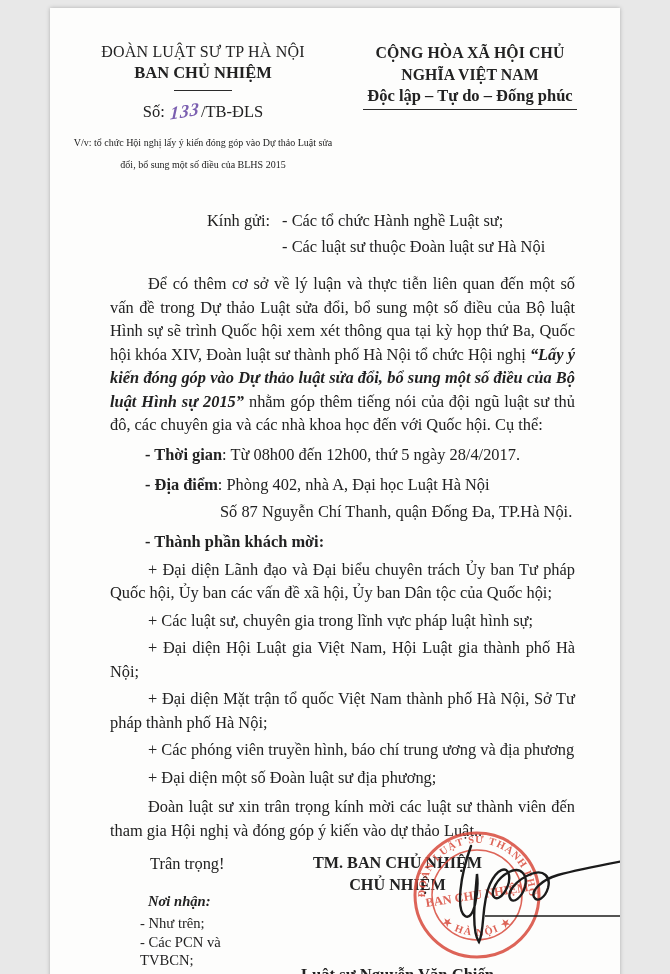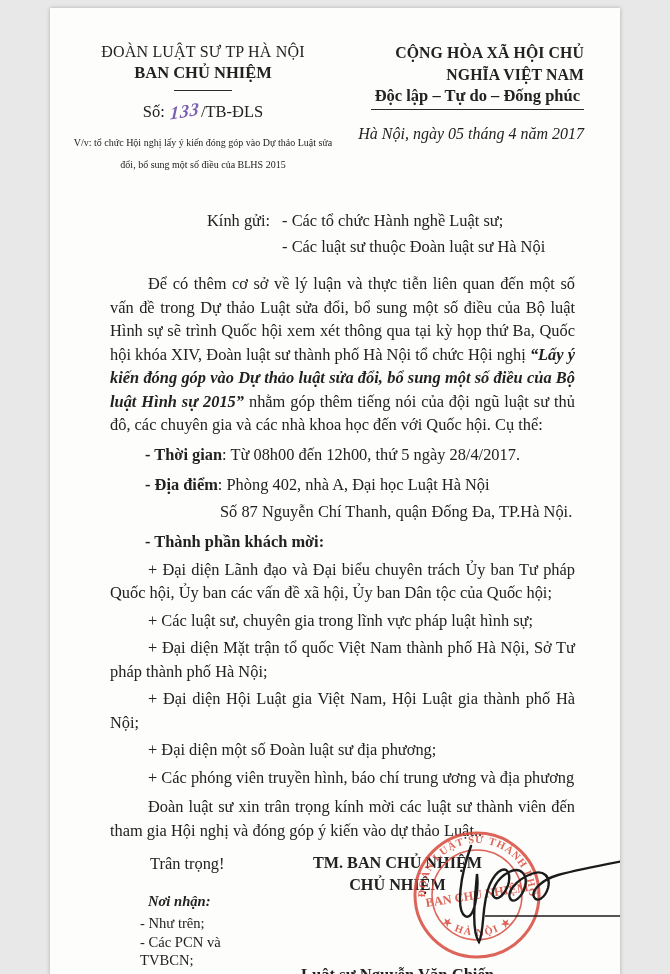--- a/index.html
+++ b/index.html
@@ -9,21 +9,21 @@
     margin:8px auto;
     background:#fdfdfc;
     font-family:"Liberation Serif","DejaVu Serif",serif;
     color:#222;
     overflow:hidden;
     box-shadow:0 0 4px rgba(0,0,0,.25);
   }
   
   .header{display:flex;padding-top:34px;}
   .hdr-left{width:306px;text-align:center;flex:none;}
-  .hdr-right{flex:1;text-align:right;padding-right:36px;}
+  .hdr-right{flex:1;text-align:center;padding-right:36px;}
   .org-line{font-size:16px;letter-spacing:.2px;line-height:20px;}
   .dept-line{font-size:16.5px;font-weight:bold;line-height:22px;}
   .hdr-rule{width:58px;border:none;border-top:1.6px solid #2a2a2a;margin:6px auto 4px auto;}
   .num-line{font-size:16.5px;margin-top:9px;line-height:22px;}
   .hand-num{
     display:inline-block;color:#7b5fb0;font-style:italic;
     font-size:18px;transform:rotate(-9deg) skewX(-12deg);
     font-weight:bold;letter-spacing:1px;padding:0 1px;
   }
   .subject-line{font-size:10px;line-height:22px;margin:9px auto 0 auto;width:262px;text-align:center;}
@@ -66,21 +66,20 @@
     <div class="hdr-left">
       <div class="org-line">ĐOÀN LUẬT SƯ TP HÀ NỘI</div>
       <div class="dept-line">BAN CHỦ NHIỆM</div>
       <hr class="hdr-rule">
       <div class="num-line"><span>Số: </span><span class="hand-num">133</span><span>/TB-ĐLS</span></div>
       <div class="subject-line">V/v: tổ chức Hội nghị lấy ý kiến đóng góp vào Dự thảo Luật sửa đổi, bổ sung một số điều của BLHS 2015</div>
     </div>
     <div class="hdr-right">
       <div class="national-line">CỘNG HÒA XÃ HỘI CHỦ NGHĨA VIỆT NAM</div>
       <div><span class="motto-line">Độc lập – Tự do – Đống phúc</span></div>
-      <div class="date-line">Hà Nội, ngày 05 tháng 4 năm 2017</div>
     </div>
   </div>
 
   <div class="body">
 
     <div class="kinhgui">
       <div class="kg-label">Kính gửi:</div>
       <div class="kg-lines">
         <div>- Các tổ chức Hành nghề Luật sư;</div>
         <div>- Các luật sư thuộc Đoàn luật sư Hà Nội</div>
@@ -89,24 +88,24 @@
 
     <p class="para"><span>Để có thêm cơ sở về lý luận và thực tiễn liên quan đến một số vấn đề trong Dự thảo Luật sửa đổi, bổ sung một số điều của Bộ luật Hình sự sẽ trình Quốc hội xem xét thông qua tại kỳ họp thứ Ba, Quốc hội khóa XIV, Đoàn luật sư thành phố Hà Nội tổ chức Hội nghị </span><span class="em">“Lấy ý kiến đóng góp vào Dự thảo luật sửa đổi, bổ sung một số điều của Bộ luật Hình sự 2015”</span><span> nhằm góp thêm tiếng nói của đội ngũ luật sư thủ đô, các chuyên gia và các nhà khoa học đến với Quốc hội. Cụ thể:</span></p>
 
     <div class="dash-item"><b>- Thời gian</b><span>: Từ 08h00 đến 12h00, thứ 5 ngày 28/4/2017.</span></div>
     <div class="dash-item"><b>- Địa điểm</b><span>: Phòng 402, nhà A, Đại học Luật Hà Nội</span></div>
     <div class="addr2">Số 87 Nguyễn Chí Thanh, quận Đống Đa, TP.Hà Nội.</div>
     <div class="dash-item"><b>- Thành phần khách mời:</b></div>
 
     <p class="guest">+ Đại diện Lãnh đạo và Đại biểu chuyên trách Ủy ban Tư pháp Quốc hội, Ủy ban các vấn đề xã hội, Ủy ban Dân tộc của Quốc hội;</p>
     <p class="guest">+ Các luật sư, chuyên gia trong lĩnh vực pháp luật hình sự;</p>
+    <p class="guest">+ Đại diện Hội Luật gia Việt Nam, Hội Luật gia thành phố Hà Nội;</p>
     <p class="guest">+ Đại diện Mặt trận tổ quốc Việt Nam thành phố Hà Nội, Sở Tư pháp thành phố Hà Nội;</p>
-    <p class="guest">+ Đại diện Hội Luật gia Việt Nam, Hội Luật gia thành phố Hà Nội;</p>
+    <p class="guest">+ Các phóng viên truyền hình, báo chí trung ương và địa phương</p>
     <p class="guest">+ Đại diện một số Đoàn luật sư địa phương;</p>
-    <p class="guest">+ Các phóng viên truyền hình, báo chí trung ương và địa phương</p>
 
     <p class="closing">Đoàn luật sư xin trân trọng kính mời các luật sư thành viên đến tham gia Hội nghị và đóng góp ý kiến vào dự thảo Luật..</p>
 
     <div class="sig-row">
       <div class="foot-left">
         <div class="regards">Trân trọng!</div>
         <div class="noinhan">Nơi nhận:</div>
         <div class="noinhan-list">
           <div>- Như trên;</div>
           <div>- Các PCN và TVBCN;</div>

